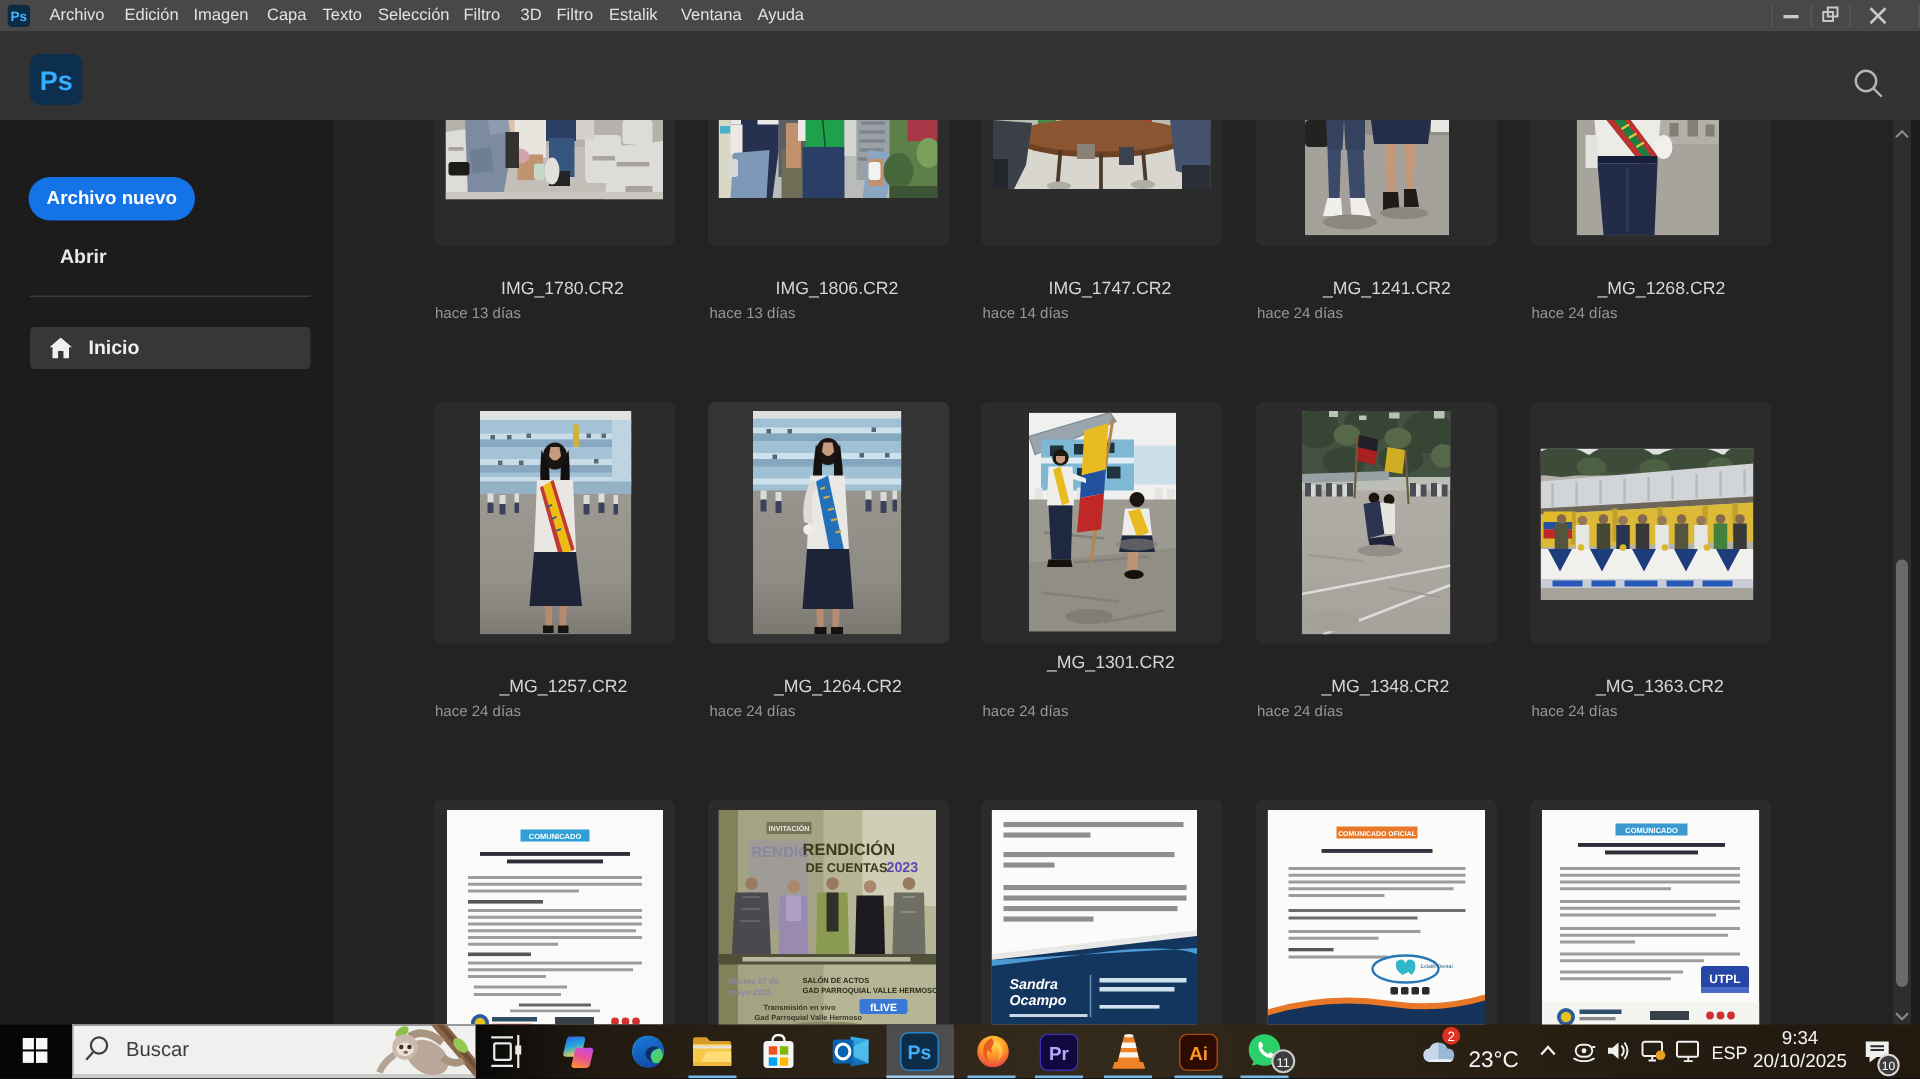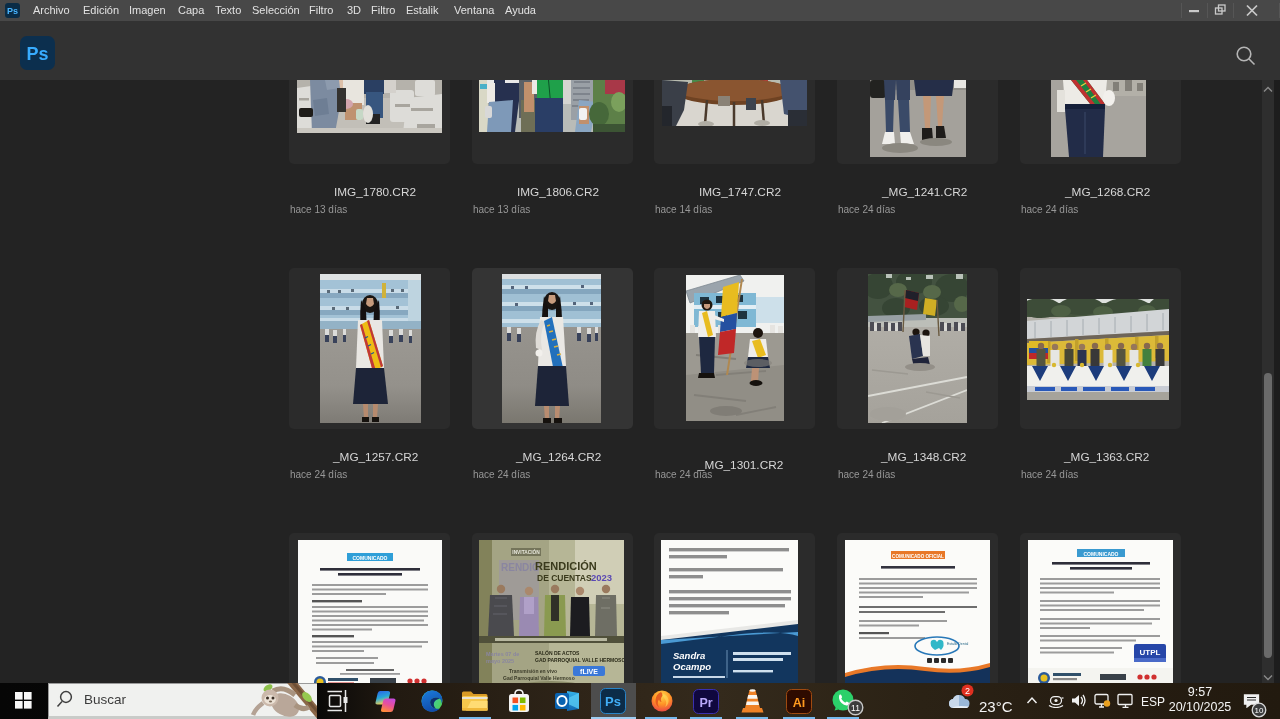--- a/index.html
+++ b/index.html
@@ -77,20 +77,31 @@
     <svg class="abs" style="left:20px;top:15px" width="35" height="34">
         <rect width="35" height="34" rx="7" fill="#0c2f4e"></rect>
         <text x="17.5" y="24" font-size="18" font-weight="bold" fill="#38acff" text-anchor="middle">Ps</text>
       </svg>
     <svg class="abs" style="left:1235px;top:24px" width="21" height="21" fill="none" stroke="#b5b5b5" stroke-width="1.6">
         <circle cx="9" cy="9" r="6.8"></circle>
         <line x1="13.8" y1="13.8" x2="19.5" y2="19.5"></line>
       </svg>
   </div>
 
+  <div id="sidebar">
+    <div id="newbtn">Archivo nuevo</div>
+    <div id="abrir">Abrir</div>
+    <div id="sep"></div>
+    <div id="inicio">
+      <svg class="abs" style="left:13px;top:7px" width="15" height="14" fill="#f0f0f0">
+          <path d="M7.5 0 L15 6.5 L13 6.5 L13 14 L9.3 14 L9.3 9 L5.7 9 L5.7 14 L2 14 L2 6.5 L0 6.5 Z"></path>
+        </svg>
+      <span>Inicio</span>
+    </div>
+  </div>
 
   <div class="card" style="left:289px;top:80px;height:84px;border-radius:0 0 5px 5px"></div>
   <div class="card" style="left:472px;top:80px;height:84px;border-radius:0 0 5px 5px"></div>
   <div class="card" style="left:654px;top:80px;height:84px;border-radius:0 0 5px 5px"></div>
   <div class="card" style="left:837px;top:80px;height:84px;border-radius:0 0 5px 5px"></div>
   <div class="card" style="left:1020px;top:80px;height:84px;border-radius:0 0 5px 5px"></div>
 
   <div class="card" style="left:289px;top:268px;height:161px"></div>
   <div class="card" style="left:472px;top:268px;height:161px;background:#343434"></div>
   <div class="card" style="left:654px;top:268px;height:161px"></div>
@@ -747,21 +758,21 @@
   <div class="fn" style="left:838px;top:185px">_MG_1241.CR2</div>
   <div class="fn" style="left:1021px;top:185px">_MG_1268.CR2</div>
   <div class="dt" style="left:290px;top:204px">hace 13 días</div>
   <div class="dt" style="left:473px;top:204px">hace 13 días</div>
   <div class="dt" style="left:655px;top:204px">hace 14 días</div>
   <div class="dt" style="left:838px;top:204px">hace 24 días</div>
   <div class="dt" style="left:1021px;top:204px">hace 24 días</div>
 
   <div class="fn" style="left:289px;top:450px">_MG_1257.CR2</div>
   <div class="fn" style="left:472px;top:450px">_MG_1264.CR2</div>
-  <div class="fn" style="left:654px;top:458px">_MG_1301.CR2</div>
+  <div class="fn" style="left:654px;top:434px">_MG_1301.CR2</div>
   <div class="fn" style="left:837px;top:450px">_MG_1348.CR2</div>
   <div class="fn" style="left:1020px;top:450px">_MG_1363.CR2</div>
   <div class="dt" style="left:290px;top:469px">hace 24 días</div>
   <div class="dt" style="left:473px;top:469px">hace 24 días</div>
   <div class="dt" style="left:655px;top:469px">hace 24 días</div>
   <div class="dt" style="left:838px;top:469px">hace 24 días</div>
   <div class="dt" style="left:1021px;top:469px">hace 24 días</div>
 
   <div id="sbedge"></div>
   <div id="sbtrack"></div>
@@ -955,21 +966,21 @@
     <rect x="1" y="1.5" width="13" height="9.5" rx="1.5"></rect>
     <path d="M5 14 L10 14 M7.5 11 L7.5 14"></path>
     <circle cx="13" cy="10.5" r="3.2" fill="#e8a020" stroke="none"></circle>
   </svg>
 
   <svg class="abs" style="left:1117px;top:693px" width="17" height="15" fill="none" stroke="#f0f0f0" stroke-width="1.3">
     <rect x="1" y="1.5" width="14" height="10" rx="1"></rect>
     <path d="M5.5 14.5 L11.5 14.5 M8.5 11.5 L8.5 14.5"></path>
   </svg>
   <div class="abs tbtxt" style="left:1141px;top:695px;font-size:12px">ESP</div>
-  <div class="abs tbtxt" style="left:1168px;top:685px;width:64px;text-align:center;font-size:12.5px">9:57</div>
+  <div class="abs tbtxt" style="left:1168px;top:685px;width:64px;text-align:center;font-size:12.5px">9:34</div>
   <div class="abs tbtxt" style="left:1166px;top:700px;width:68px;text-align:center;font-size:12.5px">20/10/2025</div>
 
   <svg class="abs" style="left:1243px;top:693px" width="17" height="15" fill="none" stroke="#f0f0f0" stroke-width="1.3">
     <path d="M1.5 2 L15.5 2 L15.5 11 L8 11 L4 14 L4 11 L1.5 11 Z" fill="#f0f0f0"></path>
     <path d="M4 4.5 h9 M4 7 h9" stroke="#2a2a2a" stroke-width="1.2"></path>
   </svg>
   <svg class="abs" style="left:1251px;top:702px" width="16" height="16">
       <circle cx="8" cy="8" r="6.8" fill="#3c3c3c" stroke="#d8d8d8" stroke-width="1.3"></circle>
       <text x="8" y="11" font-size="8" fill="#fff" text-anchor="middle">10</text>
     </svg>

